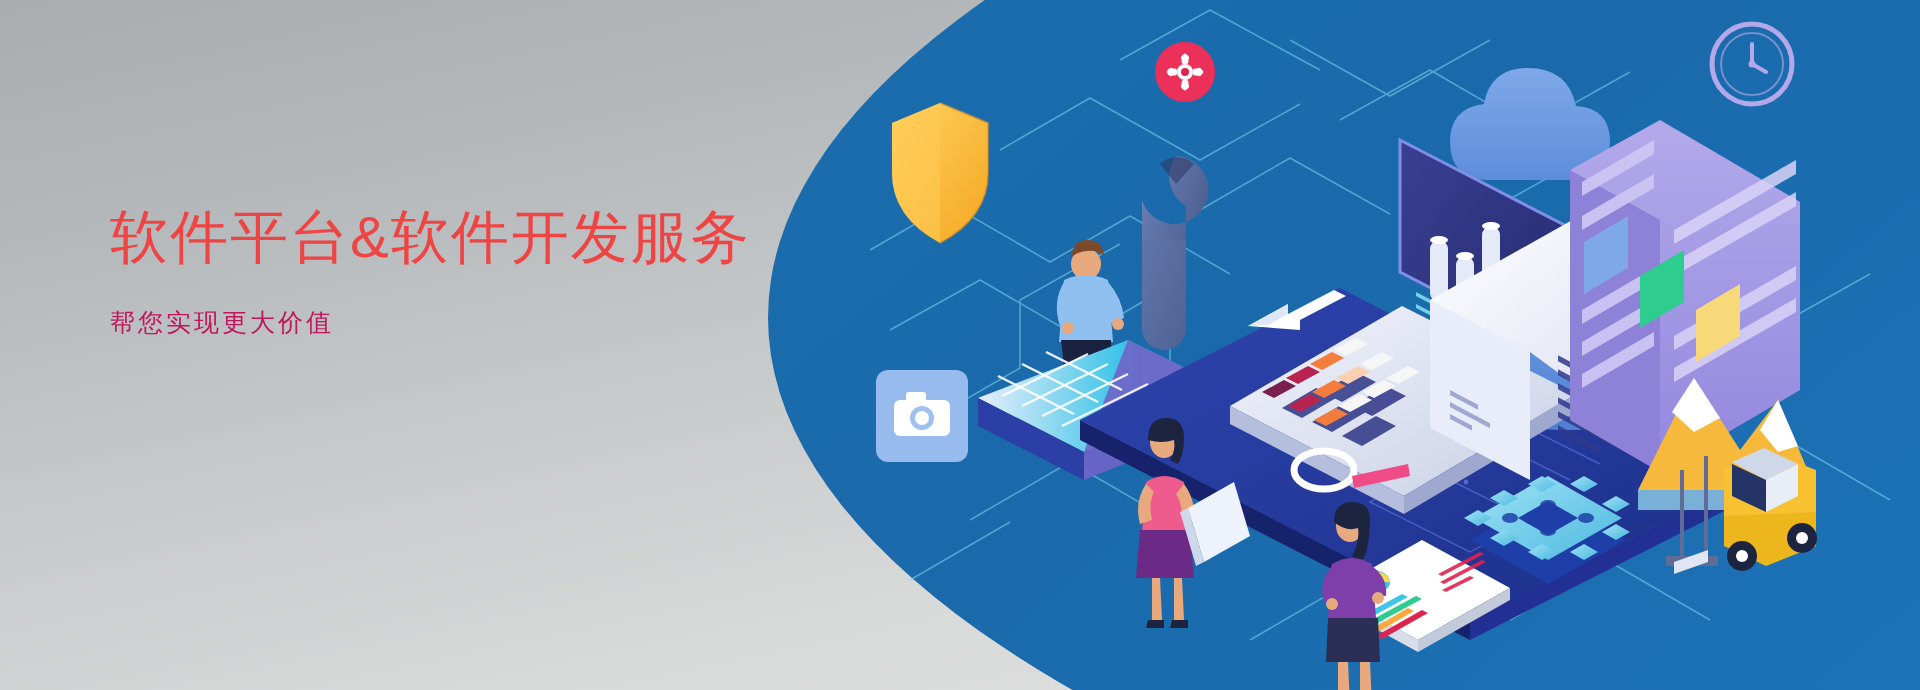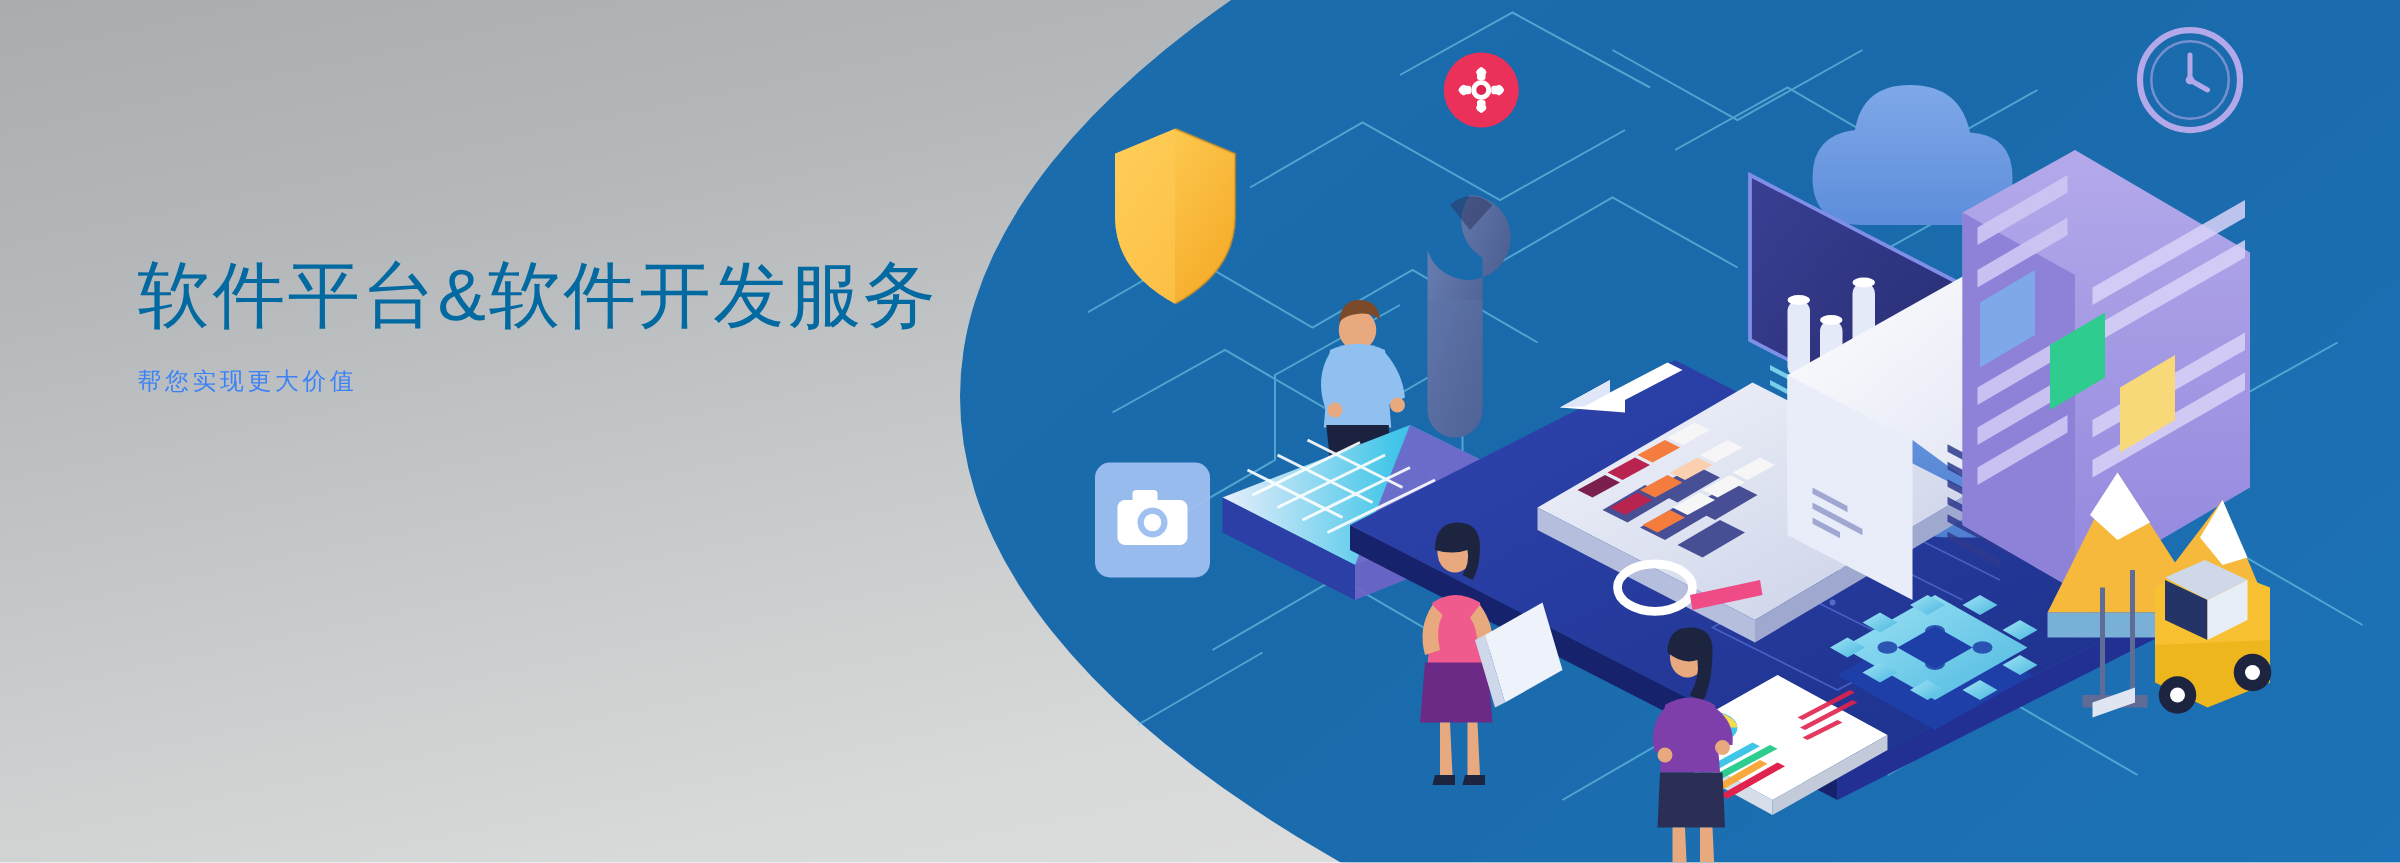--- a/index.html
+++ b/index.html
@@ -55,29 +55,29 @@
     position:absolute;
     left:110px;
     top:205px;
     width:760px;
     z-index:40;
   }
   .headline{
     font-size:58px;
     line-height:1.12;
     font-weight:500;
-    color:#0369a1;
+    color:#ef4444;
     letter-spacing:2px;
     white-space:nowrap;
   }
   .subhead{
-    margin-top:24px;
-    font-size:19px;
+    margin-top:36px;
+    font-size:25px;
     line-height:1.3;
-    color:#3b82f6;
+    color:#be185d;
     letter-spacing:3px;
     font-weight:400;
   }
 
   
   .illus{
     position:absolute;
     right:0; top:0;
     width:1050px; height:690px;
     z-index:30;

